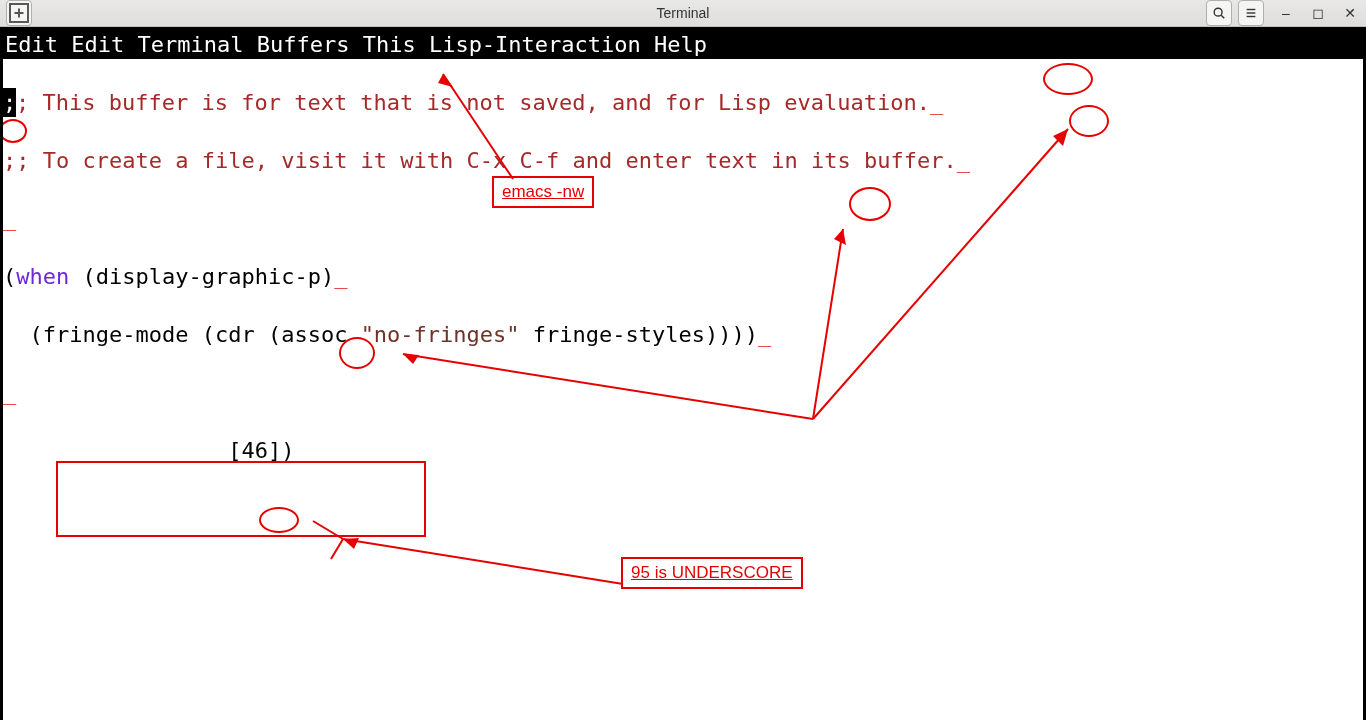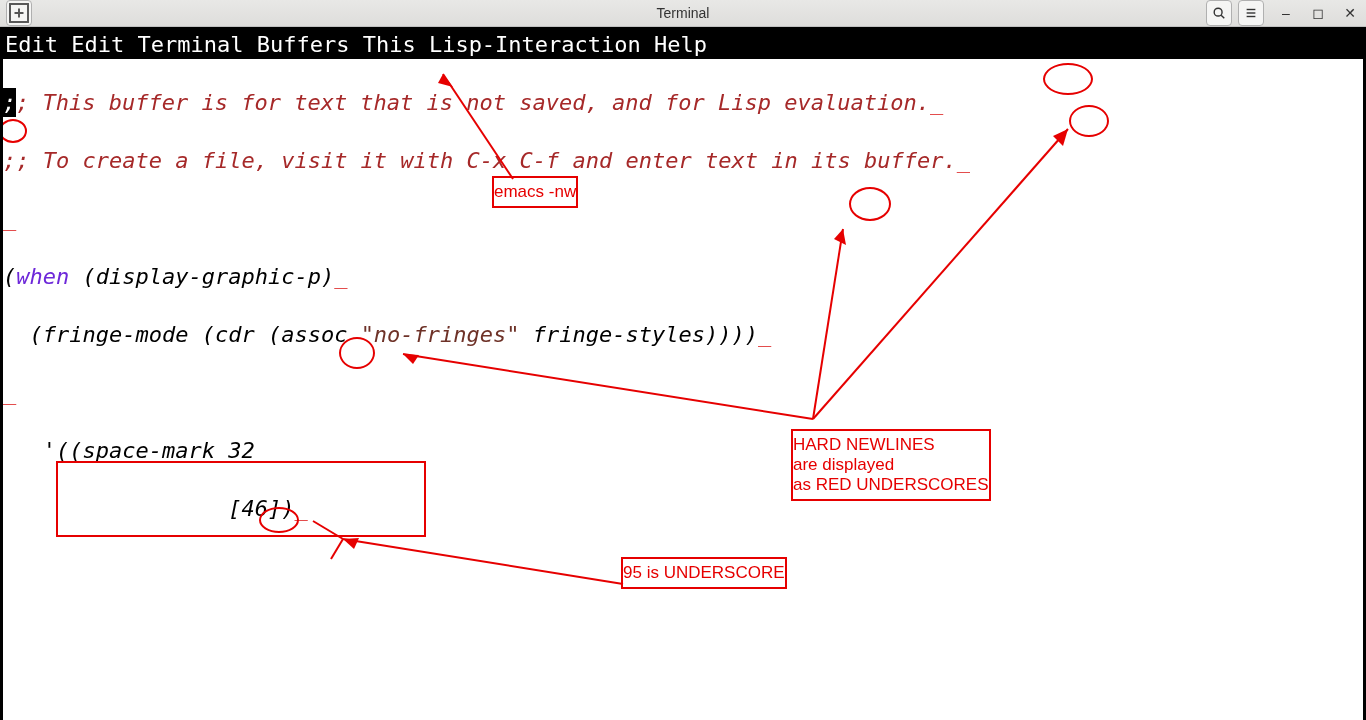--- a/index.html
+++ b/index.html
@@ -108,21 +108,20 @@
     flex: 1;
     background: #fff;
     position: relative;
     overflow: hidden;
     white-space: pre;
     font-family: "DejaVu Sans Mono", monospace;
   }
   .buffer-line {
     height: 29px;
     white-space: pre;
-    font-style: italic;
   }
   .comment { color: #a62929; }
   .cursor-block {
     background: #000;
     color: #fff;
     display: inline-block;
     width: 13px;
     text-align: center;
   }
   .red-u { color: #de2a2a; }
@@ -133,21 +132,22 @@
     position: absolute;
     border: 2px solid #e60000;
     color: #e60000;
     font-family: sans-serif;
     font-size: 17px;
     line-height: 20px;
     pointer-events: none;
   }
   .annot-box {
     background: rgba(255,255,255,0.0);
-    padding: 4px 0;
+    padding: 4px 8px;
+    text-decoration: underline;
   }
   .annot-circle {
     border: 2px solid #e60000;
     border-radius: 50%;
     position: absolute;
     pointer-events: none;
   }
   .annot-svg {
     position: absolute;
     top: 0;
@@ -195,21 +195,20 @@
 
       <div class="menubar"><span>Edit</span> <span>Edit</span> <span>Terminal</span> <span>Buffers</span> <span>This</span> <span>Lisp-Interaction</span> <span>Help</span></div>
 
       <div class="buffer">
 <div class="buffer-line comment"><span class="cursor-block">;</span><span>; This buffer is for text that is not saved, and for Lisp evaluation.</span><span class="red-u">_</span></div>
 <div class="buffer-line comment"><span>;; To create a file, visit it with C-x C-f and enter text in its buffer.</span><span class="red-u">_</span></div>
 <div class="buffer-line"><span class="red-u">_</span></div>
 <div class="buffer-line"><span>(</span><span class="kw">when</span><span> (display-graphic-p)</span><span class="red-u">_</span></div>
 <div class="buffer-line"><span>  (fringe-mode (cdr (assoc </span><span class="str">"no-fringes"</span><span> fringe-styles))))</span><span class="red-u">_</span></div>
 <div class="buffer-line"><span class="red-u">_</span></div>
-<div class="buffer-line"><span>   '((space-mark 32</span><span class="red-u">_</span></div>
 <div class="buffer-line"><span>                 [46])</span><span class="red-u">_</span></div>
 
 
 
 
 
 
 
 
 
@@ -229,23 +228,20 @@
           <polygon points="1065,70 1060,87 1050,77" fill="#e60000"></polygon>
 
           <line x1="620" y1="525" x2="340" y2="480" stroke="#e60000" stroke-width="2"></line>
           <polygon points="340,480 356,479 351,490" fill="#e60000"></polygon>
           <line x1="340" y1="480" x2="310" y2="462" stroke="#e60000" stroke-width="2"></line>
           <line x1="340" y1="480" x2="328" y2="500" stroke="#e60000" stroke-width="2"></line>
         </svg>
 
         
         <div class="annot annot-box" style="left:489px; top:117px;">emacs -nw</div>
-        <div class="annot annot-box" style="left:788px; top:370px; white-space:pre-line;">HARD  NEWLINES
-are displayed
-as RED UNDERSCORES</div>
         <div class="annot annot-box" style="left:618px; top:498px;">95 is UNDERSCORE</div>
 
         
         <div class="annot" style="left:53px; top:402px; width:370px; height:76px;"></div>
 
         
         <div class="annot-circle" style="left:1040px; top:4px; width:50px; height:32px;"></div>
         <div class="annot-circle" style="left:1066px; top:46px; width:40px; height:32px;"></div>
         <div class="annot-circle" style="left:-4px; top:60px; width:28px; height:24px;"></div>
         <div class="annot-circle" style="left:846px; top:128px; width:42px; height:34px;"></div>

